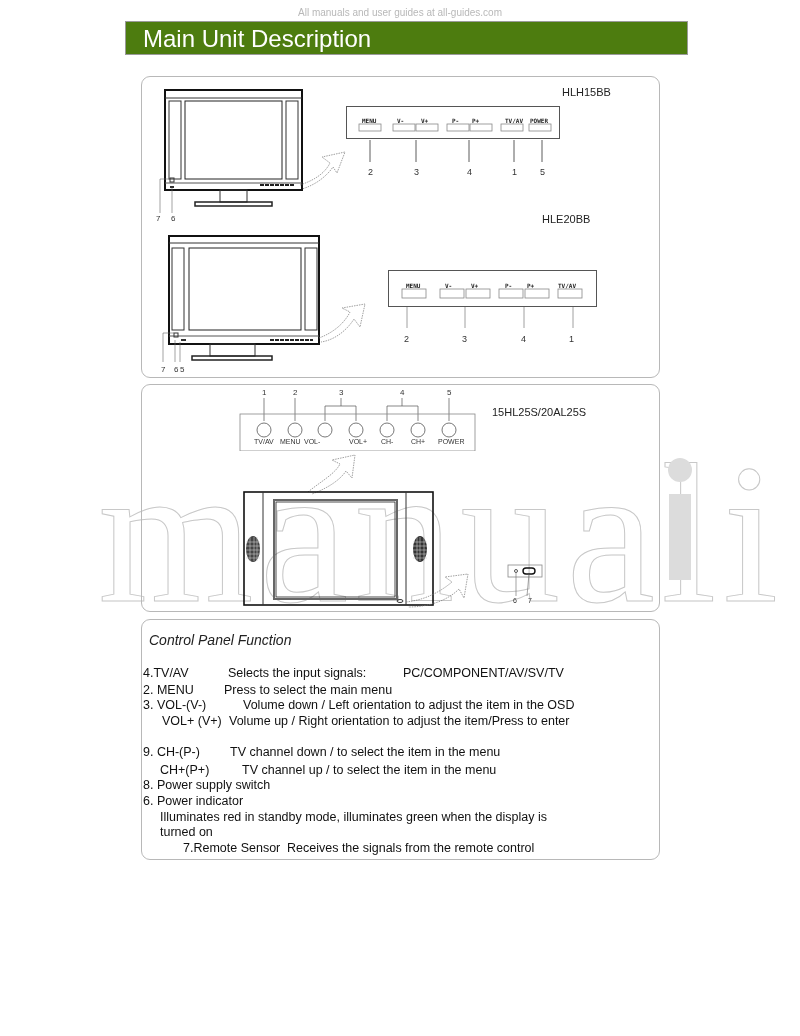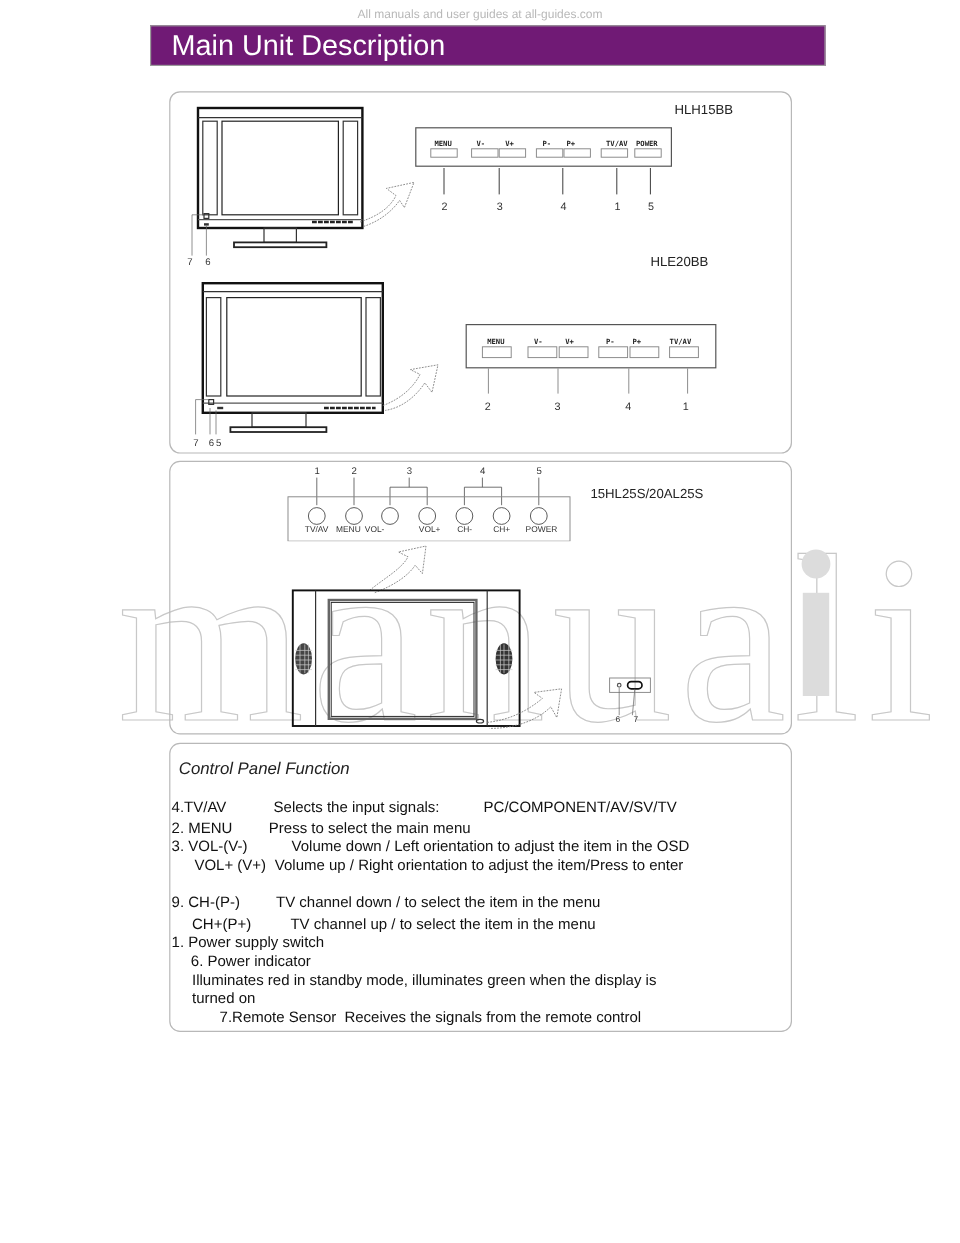--- a/index.html
+++ b/index.html
@@ -1,20 +1,20 @@
 <!DOCTYPE html>
 <html><head>
 <meta charset="utf-8">
 <style>
   html, body { margin:0; padding:0; background:#ffffff; }
   body { width:800px; height:1036px; position:relative; overflow:hidden;
          font-family:"Liberation Sans", "DejaVu Sans", sans-serif; color:#111; }
   .abs { position:absolute; }
   .site-watermark { left:0; width:800px; top:7px; text-align:center; font-size:10px; color:#b8b8b8; }
-  .title-bar { left:125px; top:21px; width:563px; height:34px; background:#701a75; border:1px solid #9a9a9a; box-sizing:border-box; }
+  .title-bar { left:125px; top:21px; width:563px; height:34px; background:#4d7c0f; border:1px solid #9a9a9a; box-sizing:border-box; }
   .title-bar span { position:absolute; left:17px; top:3px; font-size:24px; color:#ffffff; }
   .panel { border:1px solid #b8b8b8; border-radius:9px; box-sizing:border-box; background:transparent; }
   .model { font-size:11px; color:#222; }
   .num { font-size:9px; color:#333; }
   .btn-label { font-family:"DejaVu Sans Mono", monospace; font-size:6px; font-weight:bold; color:#222; }
   .lbl-small { font-size:7px; color:#333; }
   .func { font-size:12.5px; color:#111; white-space:pre; }
   .func-title { font-size:14px; color:#222; }
   .watermark-text { left:98px; top:434px; font-family:"Liberation Serif", serif; font-size:200px; letter-spacing:6px;
        color:transparent; -webkit-text-stroke:1px #c8c8c8; pointer-events:none; line-height:1; }
@@ -235,19 +235,19 @@
 
 <div class="abs func" style="left:162px;top:714px;">VOL+ (V+)</div>
 <div class="abs func" style="left:229px;top:714px;">Volume up / Right orientation to adjust the item/Press to enter</div>
 
 <div class="abs func" style="left:143px;top:745px;">9. CH-(P-)</div>
 <div class="abs func" style="left:230px;top:745px;">TV channel down / to select the item in the menu</div>
 
 <div class="abs func" style="left:160px;top:763px;">CH+(P+)</div>
 <div class="abs func" style="left:242px;top:763px;">TV channel up / to select the item in the menu</div>
 
-<div class="abs func" style="left:143px;top:778px;">1. Power supply switch</div>
-<div class="abs func" style="left:159px;top:794px;">6. Power indicator</div>
+<div class="abs func" style="left:143px;top:778px;">8. Power supply switch</div>
+<div class="abs func" style="left:143px;top:794px;">6. Power indicator</div>
 <div class="abs func" style="left:160px;top:810px;">Illuminates red in standby mode, illuminates green when the display is</div>
 <div class="abs func" style="left:160px;top:825px;">turned on</div>
 
 <div class="abs func" style="left:143px;top:841px;padding-left:40px;">7.Remote Sensor</div>
 <div class="abs func" style="left:287px;top:841px;">Receives the signals from the remote control</div>
 
 </body></html>

